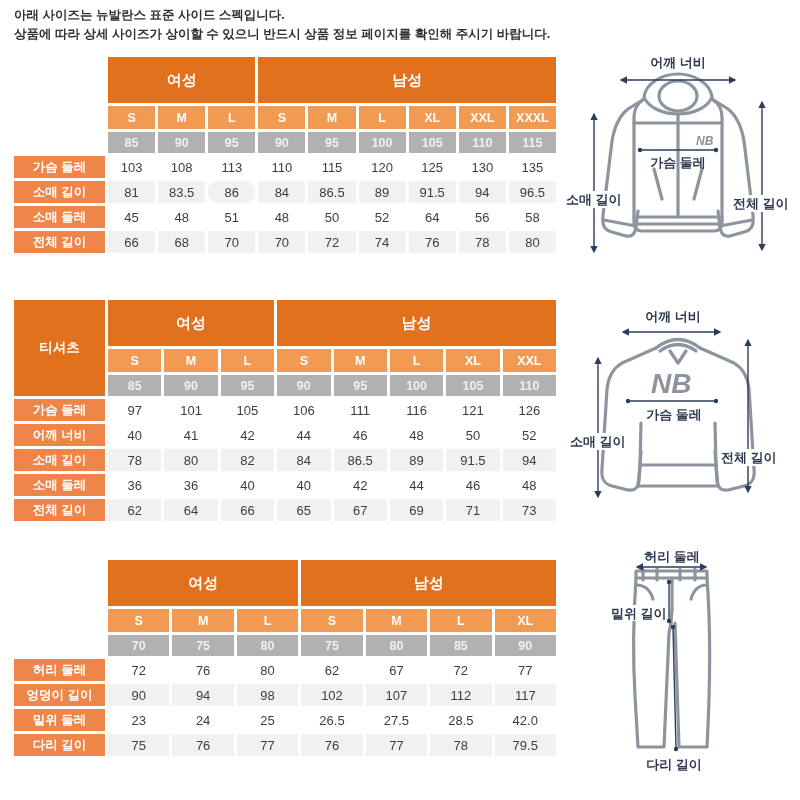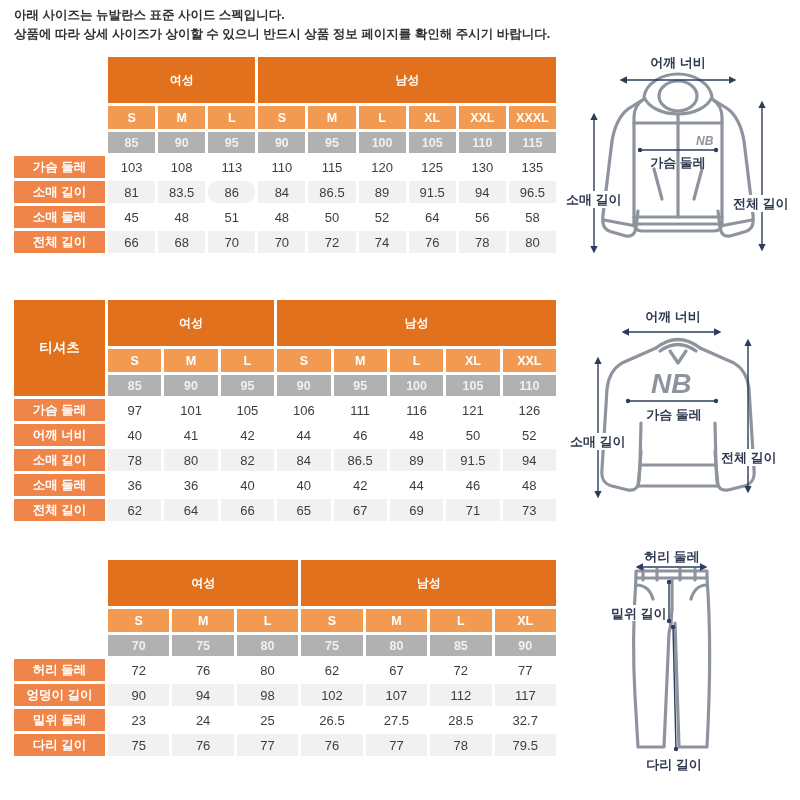--- a/index.html
+++ b/index.html
@@ -7,21 +7,21 @@
   :root{
     --c-dark:#e2711d; --c-size:#f39a52; --c-label:#f08549; --c-gray:#b1b1b1;
     --c-alt:#f1f1f1; --c-val:#3d3d3d; --line-gray:#8e949e; --dim-navy:#2c3c5c; --dim-text:#2e3950;
   }
   .notice{position:absolute;left:14px;top:6px;font-size:12.5px;font-weight:bold;color:#313131;line-height:1.55;}
   .notice span{display:block;}
   .size-table{position:absolute;left:14px;width:542px;display:grid;gap:3px;}
   #table0{top:57px;} #table1{top:300px;} #table2{top:560px;}
   .size-table div{display:flex;align-items:center;justify-content:center;}
   .tname{background:var(--c-dark);color:#fff;font-size:13.5px;font-weight:bold;}
-  .group{background:var(--c-dark);color:#fff;font-size:12px;font-weight:bold;}
+  .group{background:var(--c-dark);color:#fff;font-size:15px;font-weight:bold;}
   .size{background:var(--c-size);color:#fff;font-size:12.5px;font-weight:bold;}
   .num{background:var(--c-gray);color:#f0f0f0;font-size:12.5px;font-weight:bold;}
   .rlabel{background:var(--c-label);color:#fff;font-size:12.5px;font-weight:bold;}
   .val{background:#fff;color:var(--c-val);font-size:13px;}
   .val.alt{background:var(--c-alt);}
   .diagram{position:absolute;}
   #diag0{left:558px;top:53px;} #diag1{left:558px;top:293px;} #diag2{left:585px;top:551px;}
   .gline path,.gline ellipse,.gline line{fill:none;stroke:var(--line-gray);stroke-width:3.2;stroke-linecap:round;stroke-linejoin:round;}
   .dim line{stroke:var(--dim-navy);stroke-width:1.4;}
   .dim circle{fill:var(--dim-navy);stroke:none;}
@@ -199,21 +199,21 @@
     <div class="val alt" style="grid-area: 5 / 6;">107</div>
     <div class="val alt" style="grid-area: 5 / 7;">112</div>
     <div class="val alt" style="grid-area: 5 / 8;">117</div>
     <div class="rlabel" style="grid-area: 6 / 1;">밑위 둘레</div>
     <div class="val" style="grid-area: 6 / 2;">23</div>
     <div class="val" style="grid-area: 6 / 3;">24</div>
     <div class="val" style="grid-area: 6 / 4;">25</div>
     <div class="val" style="grid-area: 6 / 5;">26.5</div>
     <div class="val" style="grid-area: 6 / 6;">27.5</div>
     <div class="val" style="grid-area: 6 / 7;">28.5</div>
-    <div class="val" style="grid-area: 6 / 8;">32.7</div>
+    <div class="val" style="grid-area: 6 / 8;">42.0</div>
     <div class="rlabel" style="grid-area: 7 / 1;">다리 길이</div>
     <div class="val alt" style="grid-area: 7 / 2;">75</div>
     <div class="val alt" style="grid-area: 7 / 3;">76</div>
     <div class="val alt" style="grid-area: 7 / 4;">77</div>
     <div class="val alt" style="grid-area: 7 / 5;">76</div>
     <div class="val alt" style="grid-area: 7 / 6;">77</div>
     <div class="val alt" style="grid-area: 7 / 7;">78</div>
     <div class="val alt" style="grid-area: 7 / 8;">79.5</div>
   </div>
 

